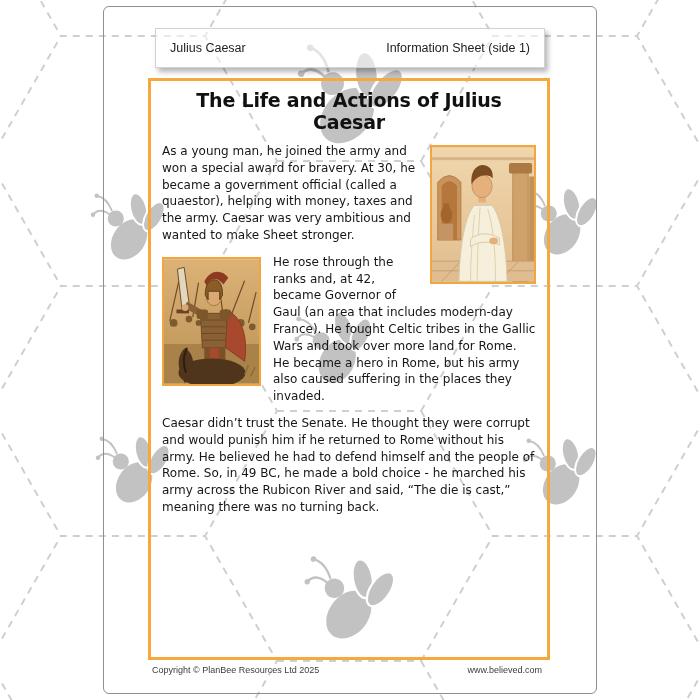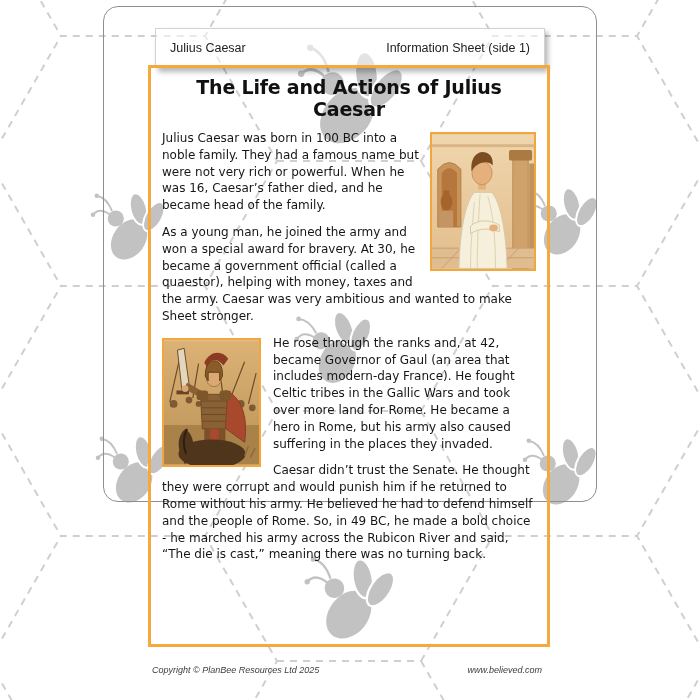--- a/index.html
+++ b/index.html
@@ -1,39 +1,39 @@
 <!DOCTYPE html>
 <html><head>
 <meta charset="utf-8">
 <style>
   html,body{margin:0;padding:0;background:#ffffff;}
   .canvas{position:relative;width:700px;height:700px;background:#ffffff;overflow:hidden;
           font-family:"Liberation Sans", sans-serif;}
   .decor{position:absolute;left:0;top:0;z-index:1;}
   
-  .page{position:absolute;left:103px;top:6px;width:494px;height:496px;z-index:2;
-        border:1.5px solid #8f8f8f;border-radius:15px;background:transparent;box-sizing:border-box;}
+  .page{position:absolute;left:103px;top:6px;width:494px;height:688px;z-index:2;
+        border:1.5px solid #8f8f8f;border-radius:6px;background:transparent;box-sizing:border-box;}
   .header-box{position:absolute;left:51px;top:21px;width:390px;height:40px;box-sizing:border-box;
         border:1px solid #d2d2d2;background:rgba(255,255,255,0.55);
         box-shadow:3px 4px 5px rgba(0,0,0,0.28);
         display:flex;justify-content:space-between;align-items:center;
         padding:0 14px;font-size:12.5px;color:#222;}
-  .content-box{position:absolute;left:44px;top:58px;width:402px;height:582px;box-sizing:border-box;
+  .content-box{position:absolute;left:44px;top:71px;width:402px;height:582px;box-sizing:border-box;
         border:3px solid #f5a93c;background:transparent;padding:6px 11px 4px 11px;}
   .title{margin:2px 0 10px 0;text-align:center;font-size:19px;font-weight:600;color:#111;
         font-family:"DejaVu Sans", sans-serif;letter-spacing:-0.2px;}
   .text-flow{font-family:"DejaVu Sans", sans-serif;font-size:12px;line-height:1.4;color:#161616;}
   .text-flow p{margin:0 0 10px 0;}
   figure{margin:0;}
   .illus{box-sizing:border-box;border:2.5px solid #f2a73e;background:#e8c89c;overflow:hidden;}
   .illus svg{display:block;width:100%;height:100%;}
   .float-right{float:right;width:106px;height:139px;margin:2px 0 6px 10px;}
   .float-left{float:left;width:99px;height:129px;margin:3px 12px 4px 0;}
   .footer{position:absolute;left:48px;right:54px;top:658px;display:flex;
-        justify-content:space-between;font-size:9px;color:#3c3c3c;font-style:italic;}
+        justify-content:space-between;font-size:9px;color:#3c3c3c;}
 </style>
 </head>
 <body>
 
 <div class="canvas">
 
   <svg class="decor" width="700" height="700" viewBox="0 0 700 700">
     <defs>
       <pattern id="hexpat" width="432" height="250" patternUnits="userSpaceOnUse" patternTransform="translate(-11,36)">
         <path d="M0,125 L72,0 L216,0 L288,125 L216,250 L72,250 Z M288,125 L432,125" fill="none" stroke="#cfcfcf" stroke-width="2" stroke-dasharray="7 6"></path>
@@ -94,21 +94,20 @@
             <path d="M28,139 C29,98 35,70 44,60 L62,60 C70,68 77,96 78,139 Z" fill="#f6efdc" stroke="#d6c8a4"></path>
             <path d="M44,70 C42,95 40,115 40,139 M58,64 C64,84 66,110 66,139 M50,62 C48,90 47,116 47,139" stroke="#ddd0ab" fill="none"></path>
             <path d="M40,95 C48,88 60,88 70,94 L70,101 C60,97 48,97 40,103 Z" fill="#f6efdc" stroke="#d6c8a4"></path>
             <ellipse cx="64" cy="97" rx="4.5" ry="3.5" fill="#e6b07c"></ellipse>
             <rect x="48" y="49" width="8" height="8" fill="#e6b07c"></rect>
             <ellipse cx="52" cy="40" rx="10.5" ry="12" fill="#e6b07c" stroke="#c08a52" stroke-width="0.8"></ellipse>
             <path d="M41,38 C40,25 45,19 52,18 C60,18 64,24 63,32 C58,26 47,28 41,38 Z" fill="#7b4b22"></path>
           </svg>
         </figure>
 
-        <p>Julius Caesar was born in 100 BC into a noble family. They had a famous name but were not very rich or powerful. When he was 16, Caesar’s father died, and he became head of the family.</p>
         <p>As a young man, he joined the army and won a special award for bravery. At 30, he became a government official (called a quaestor), helping with money, taxes and the army. Caesar was very ambitious and wanted to make Sheet stronger.</p>
 
         <figure class="illus float-left">
           <svg viewBox="0 0 99 129">
             <defs>
               <linearGradient id="skyg" x1="0" y1="0" x2="0" y2="1">
                 <stop offset="0" stop-color="#dcb277"></stop>
                   <stop offset="1" stop-color="#bb9254"></stop>
               </linearGradient>
             </defs>

